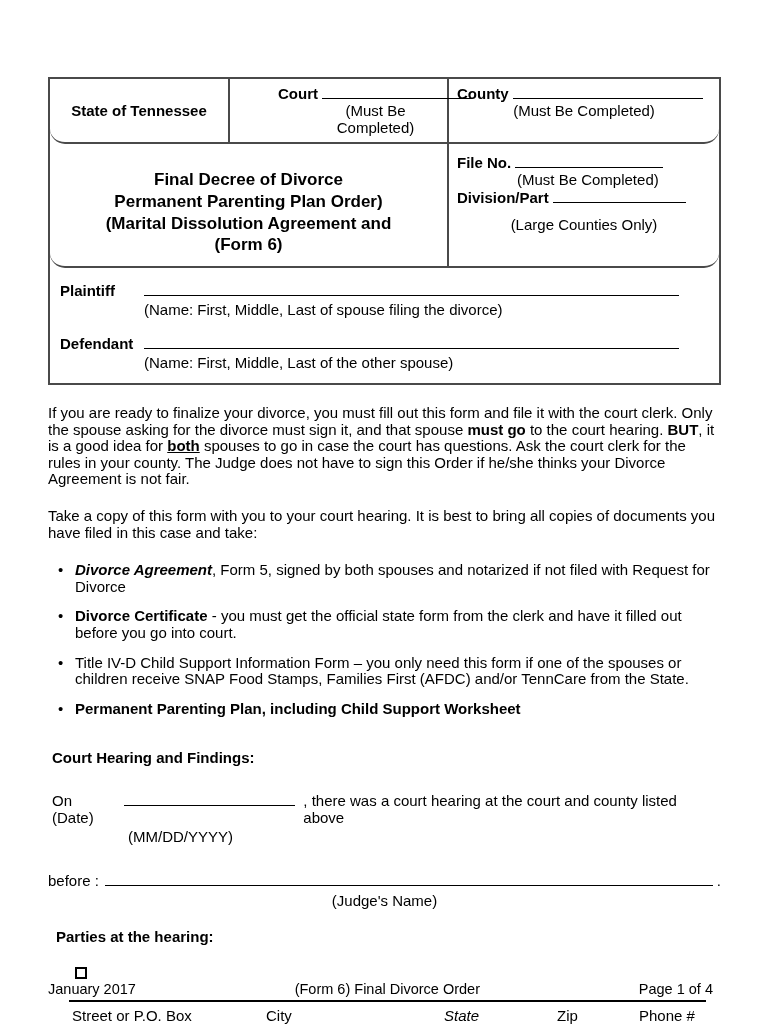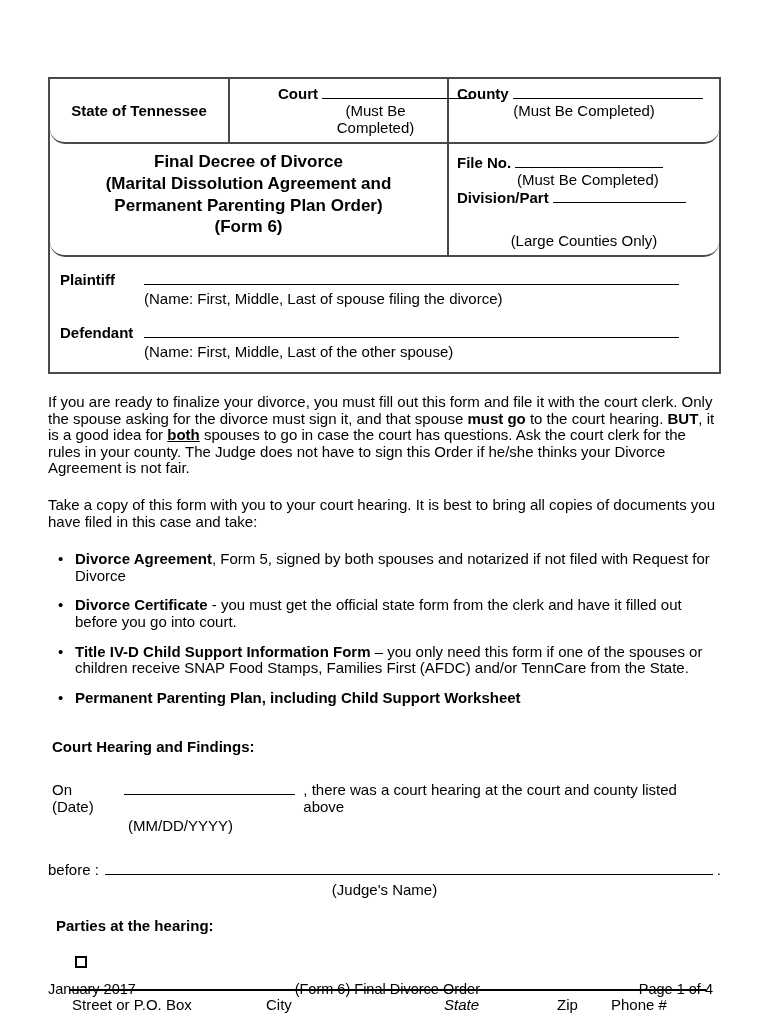--- a/index.html
+++ b/index.html
@@ -19,21 +19,21 @@
 
   
   .htable { width: 673px; border: 2px solid #4a4a4a; }
   .hrow { display: flex; border-radius: 15px; }
   .hrow1 { border-bottom: 2px solid #4a4a4a; }
   .hrow2 { border-bottom: 2px solid #4a4a4a; }
   .cell { padding: 6px 8px; }
   .cell-state { width: 180px; border-right: 2px solid #4a4a4a; display: flex; align-items: center; justify-content: center; font-weight: bold; }
   .cell-court { width: 219px; border-right: 2px solid #4a4a4a; padding-left: 48px; }
   .cell-county { flex: 1; }
-  .cell-title { width: 399px; border-right: 2px solid #4a4a4a; text-align: center; font-weight: bold; font-size: 17px; line-height: 1.28; padding-top: 7px; padding-bottom: 10px; }
+  .cell-title { width: 399px; border-right: 2px solid #4a4a4a; text-align: center; font-weight: bold; font-size: 17px; line-height: 1.28; padding-top: 25px; padding-bottom: 10px; }
   .cell-file { flex: 1; padding-top: 10px; }
   .note { font-weight: normal; }
   .note-center { text-align: center; }
   .blank { display: inline-block; border-bottom: 1.5px solid #000; height: 14px; vertical-align: baseline; }
   .lbl-line { white-space: nowrap; }
 
   .cell-plaintiff { padding: 13px 10px 12px 10px; }
   .party-row { display: flex; align-items: baseline; }
   .party-label { width: 84px; font-weight: bold; }
   .party-blank { flex: 1; margin-right: 30px; border-bottom: 1.5px solid #000; height: 15px; }
@@ -62,21 +62,21 @@
 
   .check-row { display: flex; align-items: center; margin-left: 27px; margin-top: 22px; font-weight: bold; }
   .checkbox { width: 12px; height: 12px; border: 2px solid #000; display: inline-block; margin-right: 11px; flex: none; }
 
   .addr-block { margin-left: 21px; margin-top: 21px; width: 637px; border-top: 2px solid #000; position: relative; height: 24px; }
   .addr-label { position: absolute; top: 5px; white-space: nowrap; }
   .addr-c0 { left: 3px; }
   .addr-c1 { left: 197px; }
   .addr-c2 { left: 375px; font-style: italic; }
   .addr-c3 { left: 488px; }
-  .addr-c4 { left: 542px; }
+  .addr-c4 { left: 570px; }
 
   
   .footer { position: absolute; left: 48px; right: 57px; top: 981px; display: flex; justify-content: space-between; font-size: 14.5px; }
 </style>
 </head>
 <body>
 
 <div class="page">
   <div class="content">
 
@@ -94,35 +94,35 @@
           <div class="lbl-line">
             <span class="b">County</span>
             <span class="blank" style="width:190px;"></span>
           </div>
           <div class="note note-center">(Must Be Completed)</div>
         </div>
       </div>
       <div class="hrow hrow2">
         <div class="cell cell-title">
           <div>Final Decree of Divorce</div>
+          <div>Permanent Parenting Plan Order)</div>
           <div>(Marital Dissolution Agreement and</div>
-          <div>Permanent Parenting Plan Order)</div>
           <div>(Form 6)</div>
         </div>
         <div class="cell cell-file">
           <div class="lbl-line">
             <span class="b">File No.</span>
             <span class="blank" style="width:148px;"></span>
           </div>
           <div class="note" style="padding-left:60px;">(Must Be Completed)</div>
           <div class="lbl-line" style="margin-top:1px;">
             <span class="b">Division/Part</span>
             <span class="blank" style="width:133px;"></span>
           </div>
-          <div class="note note-center" style="margin-top:26px;text-align:center;">(Large Counties Only)</div>
+          <div class="note note-center" style="margin-top:10px;text-align:center;">(Large Counties Only)</div>
         </div>
       </div>
       <div class="cell cell-plaintiff">
         <div class="party-row">
           <span class="party-label">Plaintiff</span>
           <span class="party-blank"></span>
         </div>
         <div class="party-note">(Name:  First, Middle, Last of spouse filing the divorce)</div>
         <div class="party-gap"></div>
         <div class="party-row">
@@ -132,29 +132,29 @@
         <div class="party-note">(Name:  First, Middle, Last of the other spouse)</div>
       </div>
     </div>
 
     <div class="para"><span>If you are ready to finalize your divorce, you must fill out this form and file it with the court clerk. Only the spouse asking for the divorce must sign it, and that spouse </span><span style="font-weight: bold;">must go</span><span> to the court hearing. </span><span style="font-weight: bold;">BUT</span><span>, it is a good idea for </span><span style="font-weight: bold; text-decoration: underline;">both</span><span> spouses to go in case the court has questions. Ask the court clerk for the rules in your county. The Judge does not have to sign this Order if he/she thinks your Divorce Agreement is not fair.</span></div>
     <div class="para">Take a copy of this form with you to your court hearing. It is best to bring all copies of documents you have filed in this case and take:</div>
 
     <div class="bullets">
       <div class="bullet">
         <span class="bullet-dot">•</span>
-        <span class="bullet-text"><span style="font-weight: bold;">Divorce Agreement</span><span>, Form 5, signed by both spouses and notarized if not filed with Request for Divorce</span></span>
+        <span class="bullet-text"><span style="font-weight: bold; font-style: italic;">Divorce Agreement</span><span>, Form 5, signed by both spouses and notarized if not filed with Request for Divorce</span></span>
       </div>
       <div class="bullet">
         <span class="bullet-dot">•</span>
         <span class="bullet-text"><span style="font-weight: bold;">Divorce Certificate</span><span> - you must get the official state form from the clerk and have it filled out before you go into court.</span></span>
       </div>
       <div class="bullet">
         <span class="bullet-dot">•</span>
-        <span class="bullet-text"><span style="font-weight: bold;">Title IV-D Child Support Information Form</span><span> – you only need this form if one of the spouses or children receive SNAP Food Stamps, Families First (AFDC)  and/or TennCare from the State.</span></span>
+        <span class="bullet-text"><span style="font-weight: normal;">Title IV-D Child Support Information Form</span><span> – you only need this form if one of the spouses or children receive SNAP Food Stamps, Families First (AFDC)  and/or TennCare from the State.</span></span>
       </div>
       <div class="bullet">
         <span class="bullet-dot">•</span>
         <span class="bullet-text"><span style="font-weight: bold;">Permanent Parenting Plan, including Child Support Worksheet</span></span>
       </div>
     </div>
 
     <div class="section-head">Court Hearing and Findings:</div>
 
     <div class="ondate-row">

